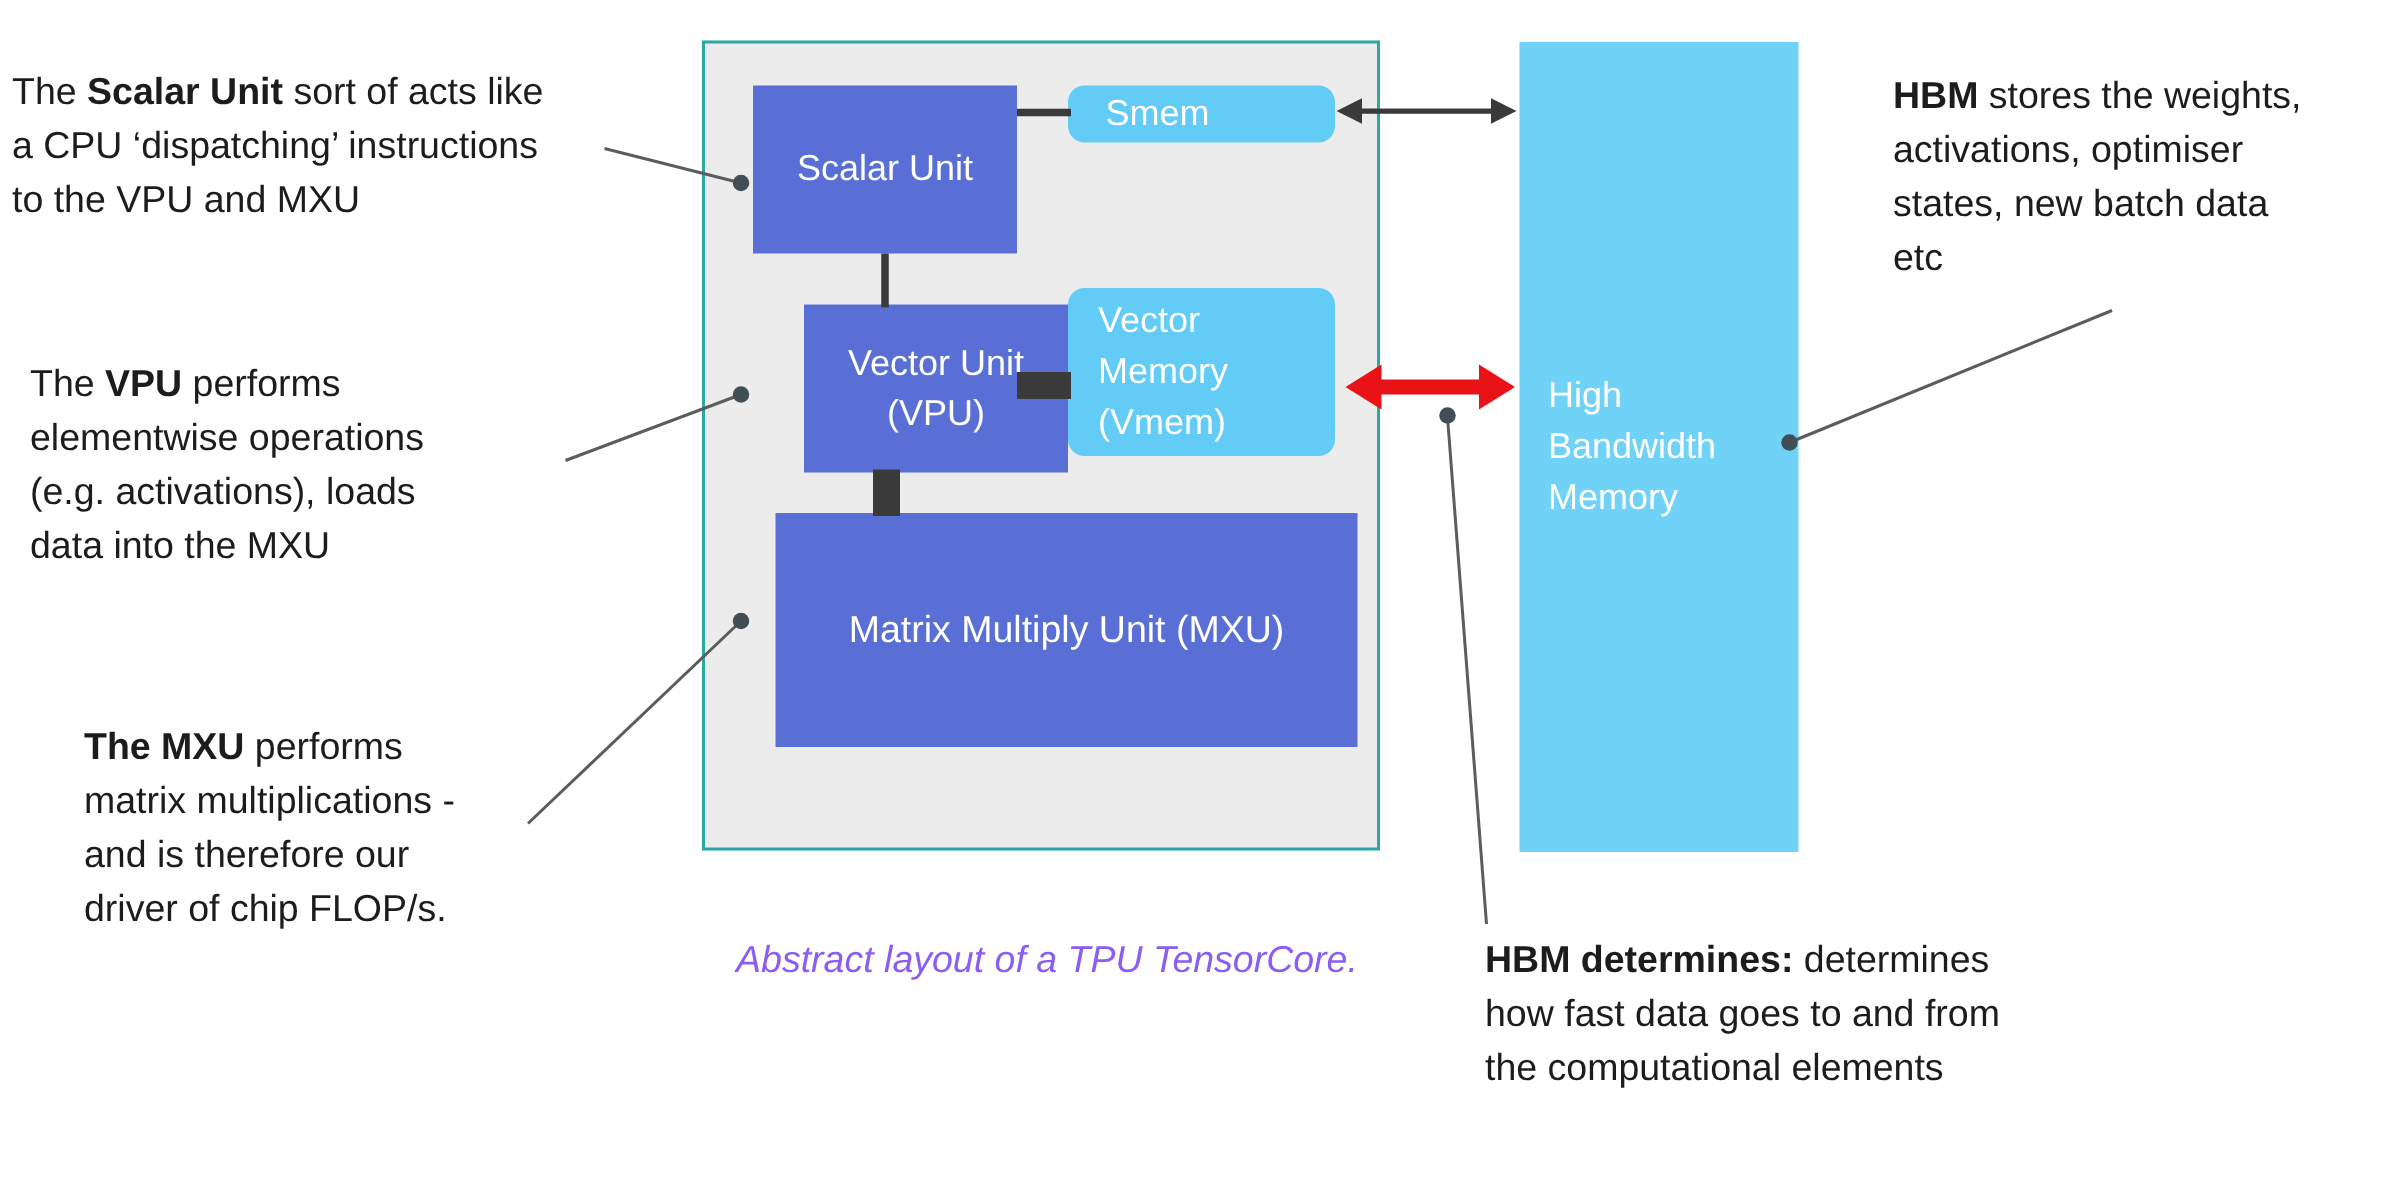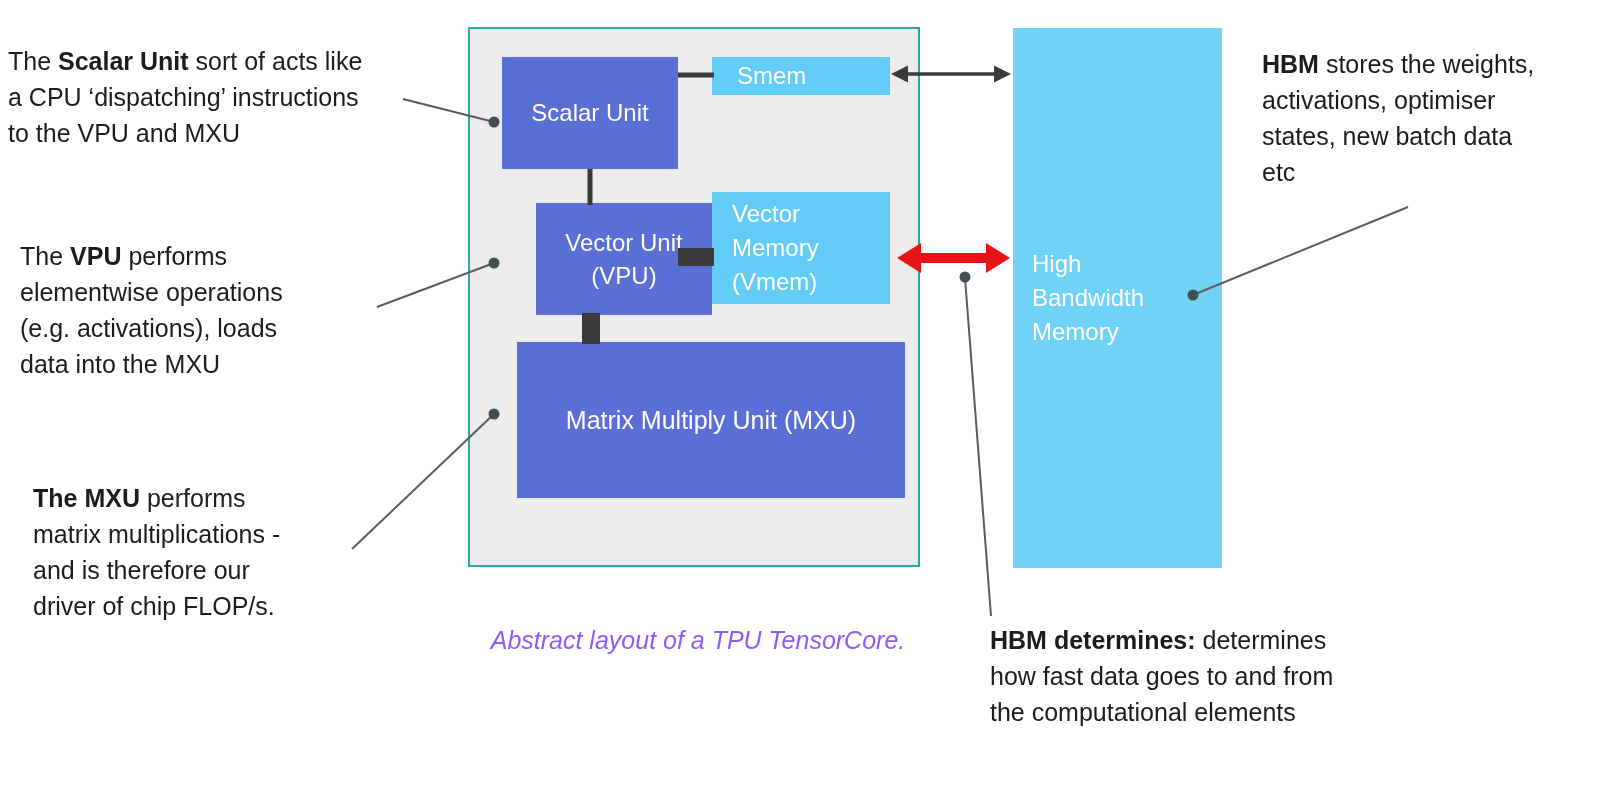--- a/index.html
+++ b/index.html
@@ -19,41 +19,41 @@
   .note {
     position: absolute;
     font-size: 25px;
     line-height: 36px;
     color: #1c1c1c;
   }
   .note b { font-weight: 700; }
 
   #note-scalar { left: 8px;    top: 30px;  width: 365px; margin-top: 13px; }
   #note-vpu    { left: 20px;   top: 238px; width: 310px; }
-  #note-mxu    { left: 33px;   top: 480px; width: 274px; }
+  #note-mxu    { left: 56px;   top: 480px; width: 274px; }
   #note-hbm    { left: 1262px; top: 46px;  width: 290px; }
   #note-hbm-bw { left: 990px;  top: 622px; width: 345px; }
 
   
   .tensorcore {
     position: absolute;
     left: 468px; top: 27px;
     width: 452px; height: 540px;
     background: #ececec;
     border: 2px solid #2ba8a2;
   }
 
   
   .block {
     position: absolute;
     color: #ffffff;
     font-size: 24px;
   }
   .blue { background: #5a6fd6; }
-  .cyan { background: #63ccf6; }
+  .cyan { background: #63ccf6; border-radius: 11px; }
 
   #scalar-block {
     left: 502px; top: 57px; width: 176px; height: 112px;
     display: flex; align-items: center; justify-content: center;
   }
   #smem-block {
     left: 712px; top: 57px; width: 178px; height: 38px;
     display: flex; align-items: center; padding-left: 25px;
   }
   #vpu-block {
@@ -66,21 +66,21 @@
     left: 712px; top: 192px; width: 178px; height: 112px;
     display: flex; flex-direction: column; justify-content: center;
     padding-left: 20px; line-height: 34px;
   }
   #mxu-block {
     left: 517px; top: 342px; width: 388px; height: 156px;
     display: flex; align-items: center; justify-content: center;
     font-size: 25px;
   }
   #hbm-block {
-    left: 1013px; top: 28px; width: 209px; height: 540px;
+    left: 1013px; top: 28px; width: 186px; height: 540px;
     background: #70d2f7;
     display: flex; flex-direction: column; justify-content: center;
     padding-left: 19px; line-height: 34px;
   }
 
   .caption {
     position: absolute;
     left: 448px; top: 626px; width: 500px;
     text-align: center;
     font-style: italic;

